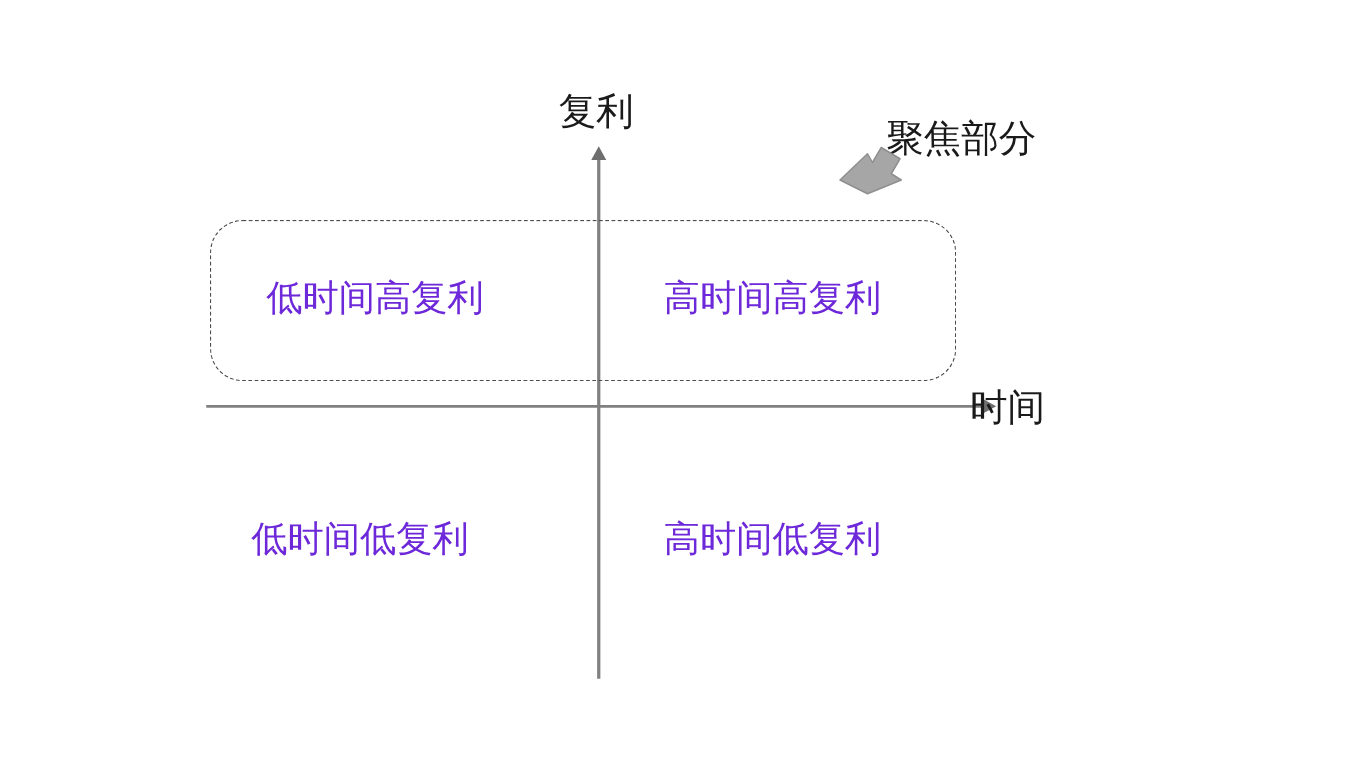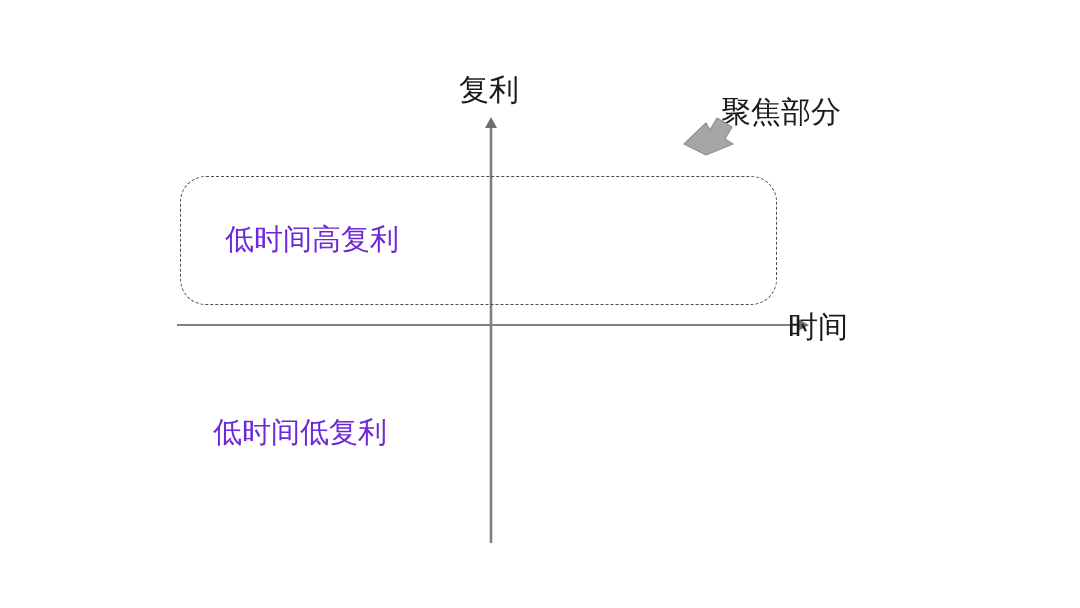--- a/index.html
+++ b/index.html
@@ -12,21 +12,20 @@
     font-family: "Liberation Sans", "DejaVu Sans", sans-serif;
     color: #1a1a1a;
     -webkit-font-smoothing: antialiased;
   }
   #canvas {
     position: relative;
     width: 976px;
     height: 608px;
     background: #ffffff;
     overflow: hidden;
-    margin-left: 12px;
   }
 
   
   .axis-svg {
     position: absolute;
     left: 0;
     top: 0;
     width: 1080px;
     height: 608px;
     pointer-events: none;
@@ -110,21 +109,23 @@
       <polygon points="473,128 479,117 485,128" fill="#6e6e6e"></polygon>
     </g>
   </svg>
 
   <div class="focus-box"></div>
 
   <div class="axis-label y">复利</div>
   <div class="axis-label x">时间</div>
 
   <div class="quadrant-label q-tl">低时间高复利</div>
+  <div class="quadrant-label q-tr">高时间高复利</div>
   <div class="quadrant-label q-bl">低时间低复利</div>
+  <div class="quadrant-label q-br">高时间低复利</div>
 
   <div class="annotation-label">聚焦部分</div>
 
   <svg class="pointer-arrow" viewBox="0 0 60 46" xmlns="http://www.w3.org/2000/svg">
     <polygon points="4,30 26,9 30,16 37,4 52,13 45,25 53,30 26,41" fill="#a6a6a6" stroke="#8f8f8f" stroke-width="1.2" stroke-linejoin="round"></polygon>
   </svg>
 
 </div>
 
 </body></html>

